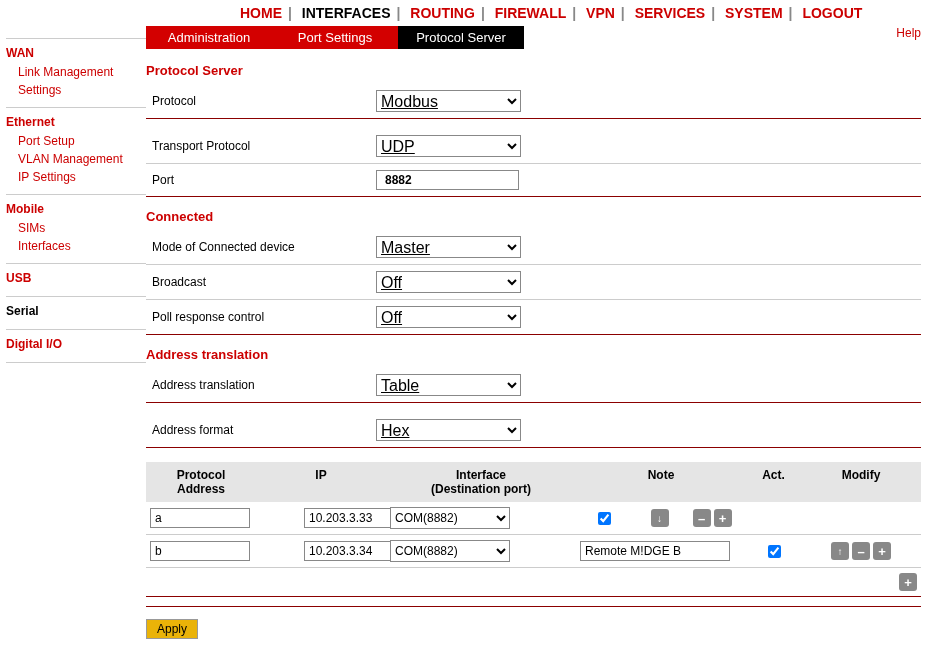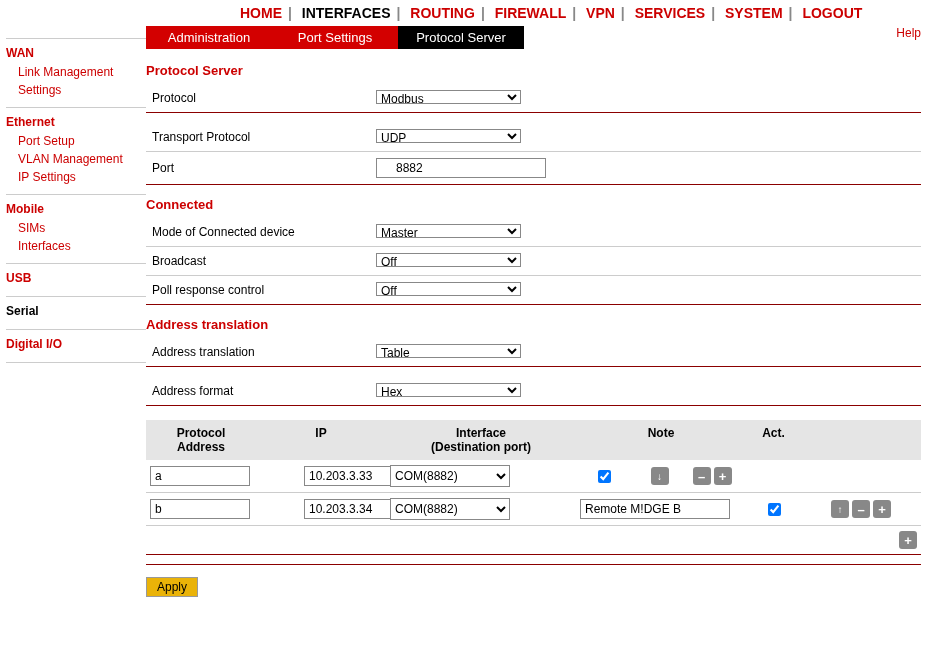--- a/index.html
+++ b/index.html
@@ -83,32 +83,33 @@
     border-bottom: 1px solid #8b0000;
   }
   .form-row.mid { border-bottom: 1px solid #ccc; }
   .form-label {
     width: 230px;
     padding-left: 6px;
     color: #000;
   }
   .form-control select {
     width: 145px;
-    height: 14px;
+    height: 22px;
     border: 1px solid #888;
-    font-size: 12px;
+    font-size: 16px;
     background: #fff;
     text-decoration: underline;
   }
   .form-control input[type=text] {
-    width: 170px;
+    width: 143px;
     height: 20px;
     border: 1px solid #888;
     font-size: 12px;
-    padding: 0 19px;
+    padding: 0 8px;
+    font-weight: bold;
   }
 
   .tbl-header {
     display: flex;
     background: #e5e5e5;
     font-weight: bold;
     font-size: 12px;
     padding: 6px 0;
     text-align: center;
   }
@@ -317,20 +318,21 @@
           <span>Protocol</span><br>
           <span>Address</span>
         </div>
         <div class="col-ip"><span>IP</span></div>
         <div class="col-if">
           <span>Interface</span><br>
           <span>(Destination port)</span>
         </div>
         <div class="col-note"><span>Note</span></div>
         <div class="col-act"><span>Act.</span></div>
+        <div class="col-mod"><span>Modify</span></div>
       </div>
 
       <div class="tbl-row">
         <div class="col-addr"><input type="text" value="a" style=""></div>
         <div class="col-ip"><input type="text" value="10.203.3.33" style=""></div>
         <div class="col-if"><select><option>COM(8882)</option></select></div>
         <div class="col-act"><input type="checkbox" checked="" style=""></div>
         <div class="col-mod">
           <span class="ctl-btn ctl-grey ctl-down"></span>
           <span style="width:18px;"></span>

